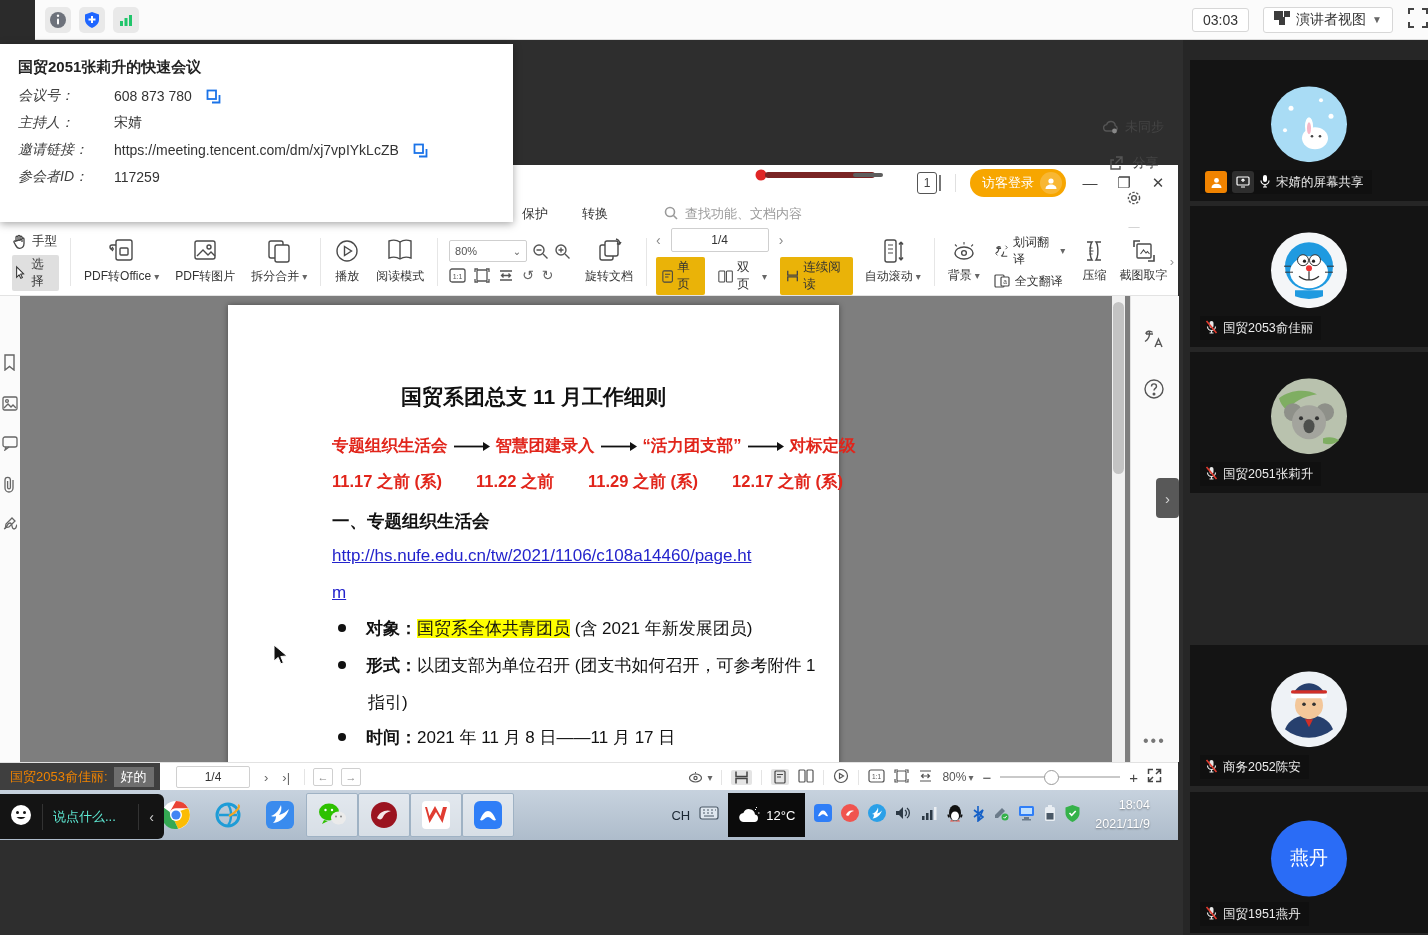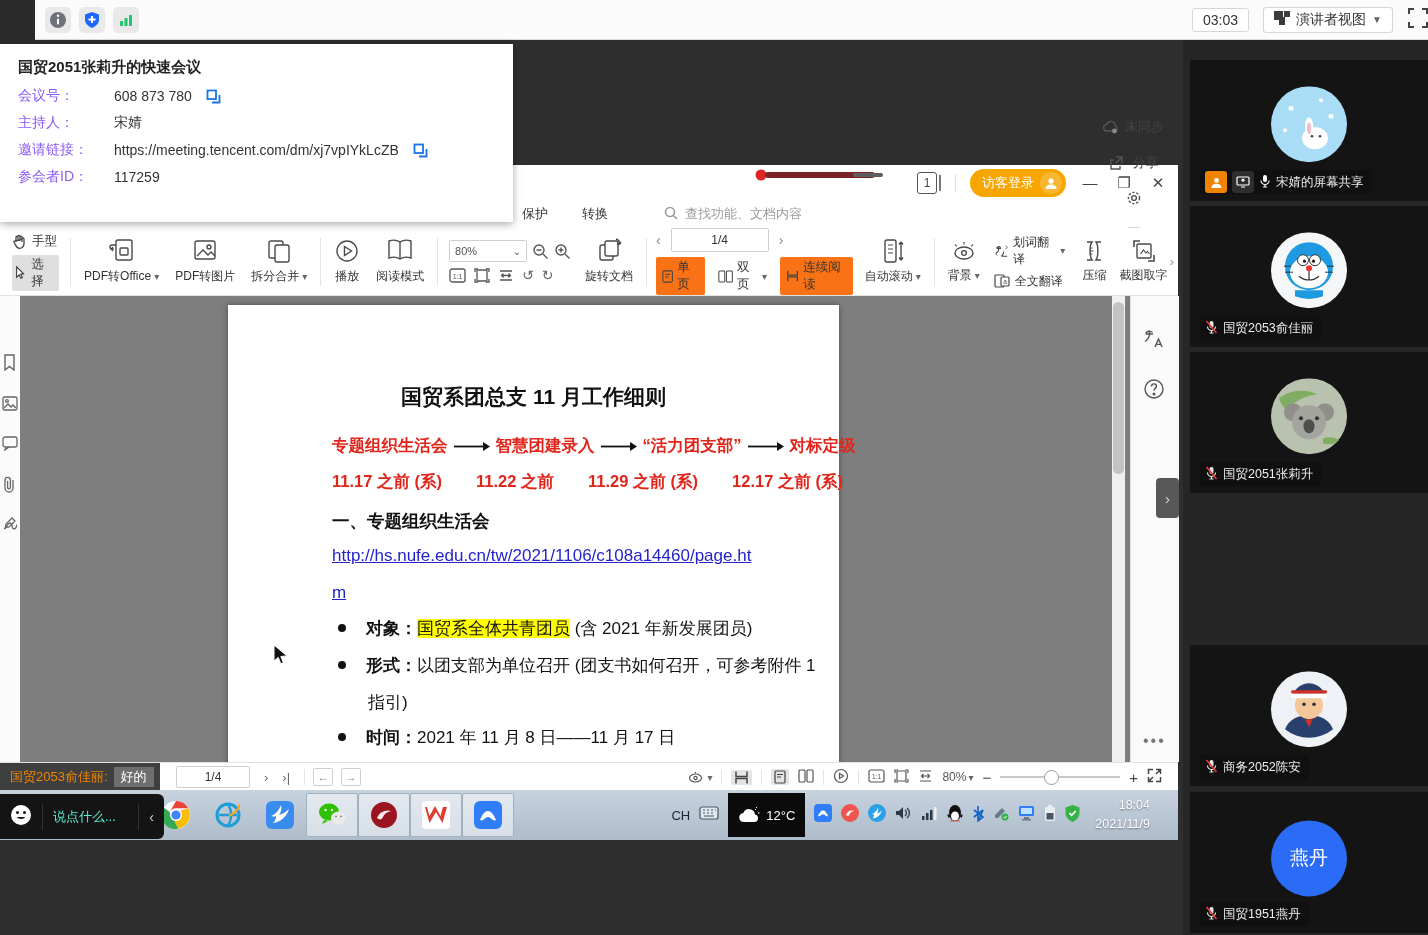--- a/index.html
+++ b/index.html
@@ -13,21 +13,21 @@
   .tb-chip{width:26px;height:26px;border-radius:5px;display:flex;align-items:center;justify-content:center;margin-right:8px;}
   .tb-right{margin-left:auto;display:flex;align-items:center;gap:14px;}
   .timerbox{border:1px solid #d7d7d7;border-radius:3px;background:#fff;color:#333;font-size:14px;padding:3px 10px;}
   .viewmode{border:1px solid #d7d7d7;border-radius:3px;background:#fff;color:#333;font-size:14px;padding:3px 10px;display:flex;gap:6px;align-items:center;}
   .caret{font-size:10px;color:#666;}
 
   
   .infopanel{left:0;top:44px;width:513px;height:178px;background:#fff;box-shadow:0 2px 8px rgba(0,0,0,.35);padding:12px 18px;box-sizing:border-box;z-index:40;}
   .infopanel h1{font-size:15px;color:#222;margin:2px 0 10px 0;}
   .inforow{display:flex;align-items:center;font-size:14px;margin-bottom:9px;}
-  .inforow .lab{width:96px;color:#8b5cf6;}
+  .inforow .lab{width:96px;color:#404040;font-style:italic;}
   .inforow .val{color:#333;}
   .copyic{margin-left:14px;display:inline-flex;}
 
   
   .main{left:0;top:40px;width:1183px;height:895px;background:#2e2e2e;overflow:hidden;}
 
   .pdf-titlebar{left:0;top:125px;width:1178px;height:35px;background:#fff;display:flex;align-items:center;}
   .win-ctrls{margin-left:auto;display:flex;align-items:center;gap:14px;padding-right:10px;}
   .guestpill{background:#f7a600;border-radius:15px;color:#fff;font-size:13px;display:flex;align-items:center;gap:6px;padding:3px 4px 3px 12px;}
   .guestava{width:22px;height:22px;border-radius:50%;background:#fff3;display:flex;align-items:center;justify-content:center;}
@@ -41,21 +41,21 @@
 
   .pdf-toolbar{left:0;top:188px;width:1178px;height:68px;background:#fff;border-bottom:1px solid #e3e3e3;display:flex;align-items:center;padding-left:6px;box-sizing:border-box;}
   .tbig{display:flex;flex-direction:column;align-items:center;justify-content:center;gap:4px;padding:0 8px;font-size:12px;color:#333;white-space:nowrap;}
   .tcol{display:flex;flex-direction:column;justify-content:center;gap:5px;font-size:12.5px;color:#333;padding:0 6px;}
   .trow{display:flex;align-items:center;gap:5px;}
   .vdiv{width:1px;height:48px;background:#e6e6e6;margin:0 5px;}
   .selchip{background:#dfdfdf;border-radius:2px;padding:1px 6px 1px 2px;display:flex;align-items:center;gap:5px;}
   .zoomsel{width:66px;height:20px;border:1px solid #cfcfcf;border-radius:2px;font-size:11px;color:#555;display:flex;align-items:center;padding:0 5px;justify-content:space-between;}
   .pagenav{width:96px;height:22px;border:1px solid #cfcfcf;border-radius:2px;font-size:12px;color:#333;display:flex;align-items:center;justify-content:center;}
   .mode-chip{display:flex;align-items:center;gap:4px;padding:2px 6px;border-radius:2px;}
-  .mode-on{background:#f97316;}
+  .mode-on{background:#eab308;}
   .navarrow{color:#888;font-size:14px;}
   .tinyic{color:#666;}
 
   .doc-area{left:20px;top:256px;width:1110px;height:466px;background:#7e7e7e;overflow:hidden;}
   .page{position:absolute;left:208px;top:9px;width:611px;height:500px;background:#fff;box-shadow:0 0 6px rgba(0,0,0,.4);}
   .doc-title{position:absolute;left:0;top:78px;width:100%;text-align:center;font-size:21px;font-weight:bold;color:#111;}
   .flowline{position:absolute;left:104px;top:130px;display:flex;align-items:center;gap:6px;font-size:16.5px;font-weight:bold;color:#e1251b;white-space:nowrap;}
   .datesline{position:absolute;left:104px;top:166px;display:flex;gap:34px;font-size:16.5px;font-weight:bold;color:#e1251b;white-space:nowrap;}
   .secthead{position:absolute;left:104px;top:204px;font-size:17.5px;font-weight:bold;color:#111;}
   .linkline{position:absolute;left:104px;font-size:17px;color:#2323cc;text-decoration:underline;}

